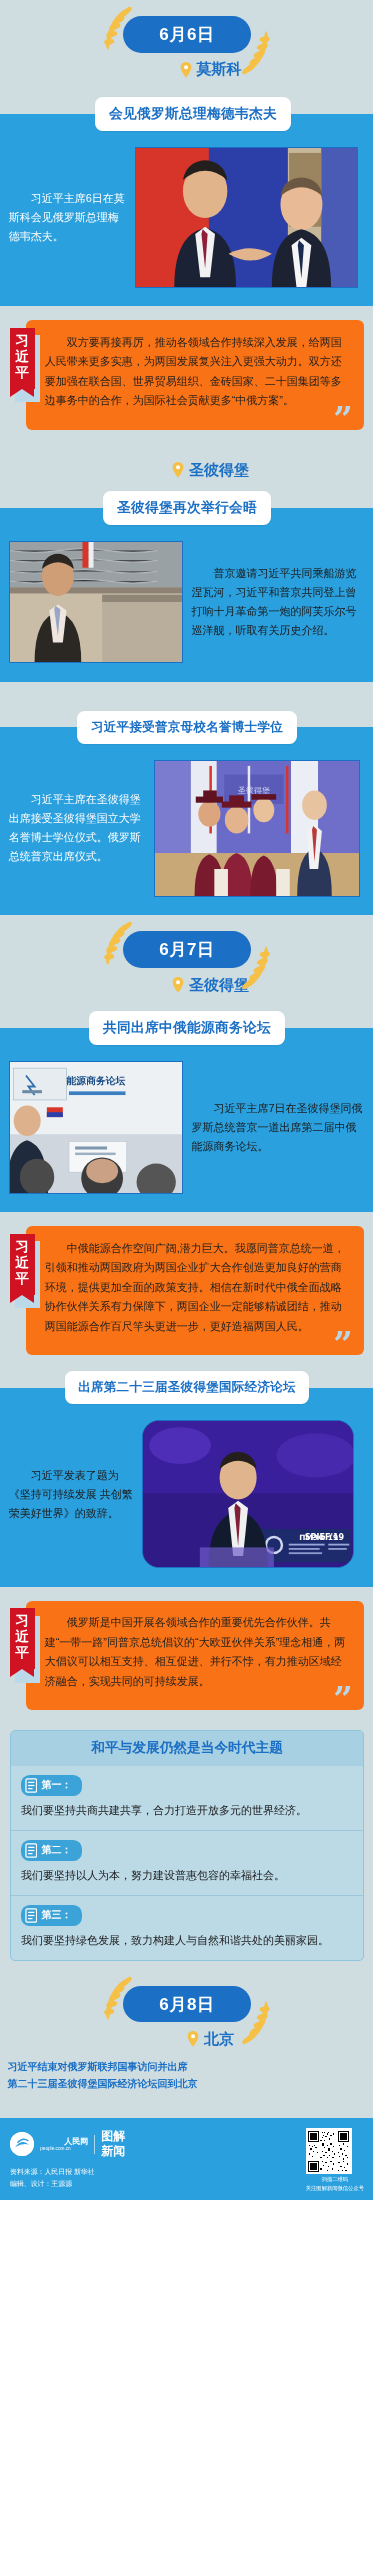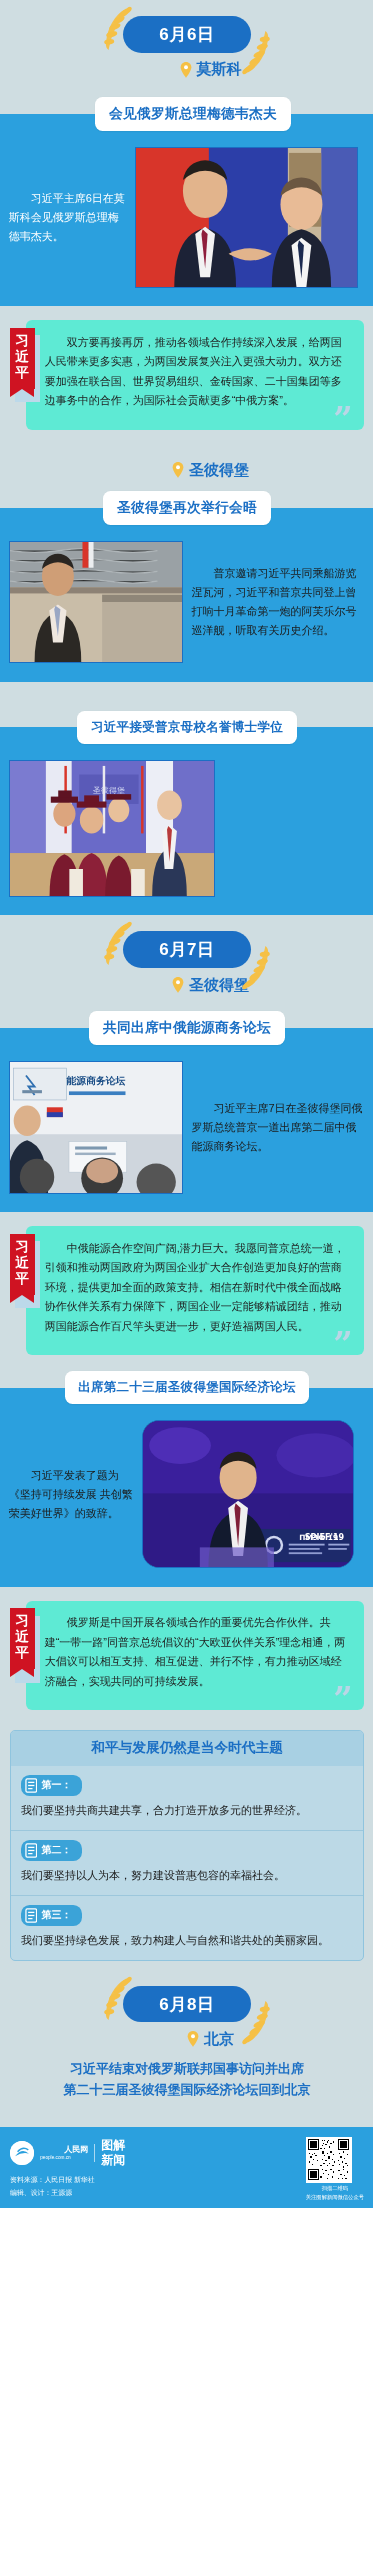--- a/index.html
+++ b/index.html
@@ -44,21 +44,21 @@
   .content { background:#2ba0de; padding:16px 0 18.7px 0; }
   .row { display:flex; align-items:center; gap:8.7px; padding:0 8.7px; }
   .para { color:#ffffff; font-size:11px; line-height:1.72; text-indent:2em; }
   .para.dark { color:#1b1b1b; }
   .photo { border:1.2px solid #1b6fc4; flex:0 0 auto; overflow:hidden; position:relative; background:#254; }
 
   
   .quote-zone { background:#cfdde1; padding:13.7px 10px 16px 10px; }
   .quote-outer { position:relative; padding-left:16px; }
   .quote-card {
-    background:#5eead4; border-radius:6.2px; padding:12.5px 13.7px 18.7px 18.7px;
+    background:#f97316; border-radius:6.2px; padding:12.5px 13.7px 18.7px 18.7px;
     font-size:11px; line-height:1.78; color:#1e1e1e; text-indent:2em;
     position:relative;
   }
   .name-tag {
     position:absolute; left:0; top:7.5px; width:25px; z-index:5;
     background:#cf1322; color:#fff; font-size:13.7px; font-weight:bold;
     text-align:center; padding:5px 0 7.5px 0; line-height:1.18;
     letter-spacing:0.6px;
   }
   .name-tag:after{
@@ -81,21 +81,21 @@
   .theme-item:last-child { border-bottom:none; }
   .theme-chip {
     display:inline-flex; align-items:center; gap:4.4px; background:#3ba3d8;
     color:#fff; font-size:10px; font-weight:bold; border-radius:8.7px;
     padding:3.1px 10px 3.1px 3.7px; margin-bottom:6.2px;
   }
   .doc-icon { width:12.5px; height:15px; flex:0 0 auto; }
   .theme-text { font-size:11px; line-height:1.62; color:#1a1a1a; }
 
   
-  .final-title { text-align:center; color:#1b6fc4; font-size:13px; font-weight:bold; line-height:1.42; padding:2.5px 7.5px 0 7.5px; }
+  .final-title { text-align:left; color:#1b6fc4; font-size:10px; font-weight:bold; line-height:1.42; padding:2.5px 7.5px 0 7.5px; }
 
   
   .footer { background:#2ba0de; padding:11.2px 10px 8.7px 10px; margin-top:16px; position:relative; }
   .footer-top { display:flex; align-items:center; gap:6.2px; }
   .logo-circ { width:24px; height:24px; border-radius:50%; background:#fff; position:relative; flex:0 0 auto; }
   .logo-text { color:#fff; font-size:5.6px; line-height:1.2; }
   .divider-v { width:0.6px; height:18.7px; background:rgba(255,255,255,.6); }
   .brand2 { color:#fff; font-size:12px; font-weight:bold; line-height:1.25; }
   .footer-meta { color:#fff; font-size:6.9px; line-height:1.85; margin-top:6.2px; }
   .qr-wrap { position:absolute; right:10px; top:10px; text-align:center; }
@@ -243,20 +243,21 @@
   <div style="position:relative;">
     <div style="position:absolute;left:0;right:0;top:0;height:50%;background:#cfdde1;"></div>
     <div style="position:absolute;left:0;right:0;bottom:0;height:50%;background:#2ba0de;"></div>
     <div class="title-row" style="position:relative;padding:0 8.7px;">
       <div class="title-box wide">习近平接受普京母校名誉博士学位</div>
     </div>
   </div>
 
   <div class="content">
     <div class="row">
+      <div class="para" style="width:137px;">习近平主席在圣彼得堡出席接受圣彼得堡国立大学名誉博士学位仪式。俄罗斯总统普京出席仪式。</div>
       <div class="photo" style="width:206px;height:137px;">
         <svg width="100%" height="100%" viewBox="0 0 330 220" preserveAspectRatio="none">
           <rect width="330" height="220" fill="#6f6fc4"></rect>
           <rect x="0" y="0" width="58" height="150" fill="#7b7bd0"></rect>
           <rect x="58" y="0" width="42" height="150" fill="#e8eaf4"></rect>
           <rect x="100" y="0" width="120" height="150" fill="#6a6ac8"></rect>
           <rect x="220" y="0" width="44" height="150" fill="#eceef6"></rect>
           <rect x="264" y="0" width="66" height="150" fill="#6f6fc9"></rect>
           <rect x="112" y="22" width="96" height="48" fill="#5a5ab8"></rect>
           <text x="160" y="52" font-size="13" fill="#cfd4f0" text-anchor="middle" font-family="DejaVu Sans">圣彼得堡</text>

